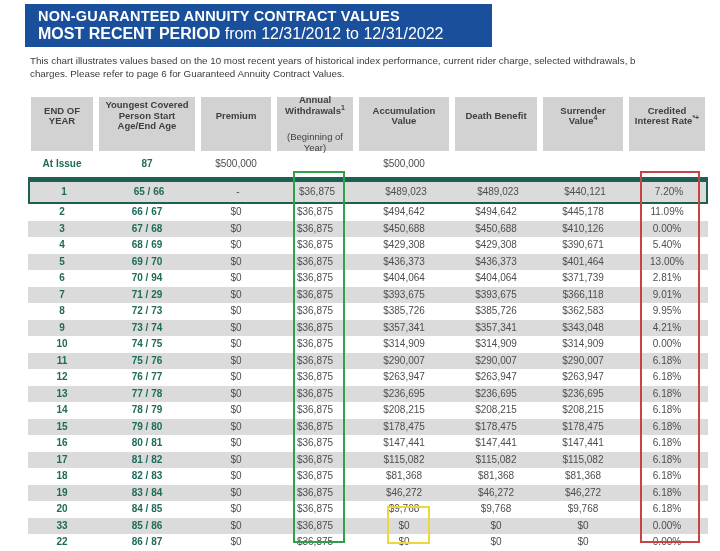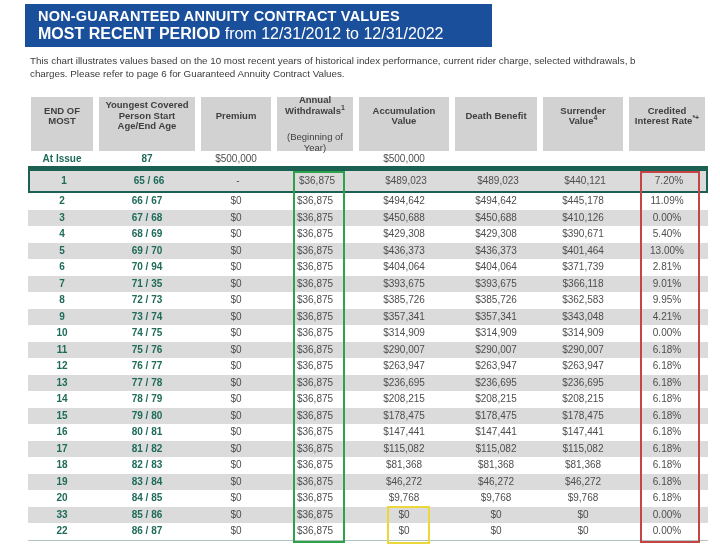--- a/index.html
+++ b/index.html
@@ -83,21 +83,21 @@
 
   .row { height: 16.5px; align-items: center; }
   .cell {
     text-align: center;
     font-size: 10px;
     color: #4E4E4E;
     line-height: 1;
     overflow: hidden;
   }
   .cell.year, .cell.ages { color: #1E6B59; font-weight: bold; }
-  .at-issue-wrap .row { height: 15px; background: #ffffff; }
+  .at-issue-wrap .row { height: 26px; background: #ffffff; }
   .rule { height: 3px; background: #1B6052; }
   .tbody .row:nth-child(odd) { background: #DBDBDB; }
   .tbody .row:nth-child(even) { background: #ffffff; }
   .tbody .row.hl-row {
     height: 24px;
     border: 2.5px solid #1B6052;
   }
   .bottom-rule { height: 1.5px; background: #AFC6BE; }
 
   
@@ -121,21 +121,21 @@
 
   <div class="desc">
     <div>This chart illustrates values based on the 10 most recent years of historical index performance, current rider charge, selected withdrawals, b</div>
     <div>charges. Please refer to page 6 for Guaranteed Annuity Contract Values.</div>
   </div>
 
   <div class="table-area">
     <div class="grid thead">
       <div class="th">
         <div class="th-inner">
-            <div class="th-main"><span>END OF MOST</span><sup></sup></div>
+            <div class="th-main"><span>END OF YEAR</span><sup></sup></div>
             <div class="th-sub"></div>
           </div>
       </div>
       <div class="th">
         <div class="th-inner">
             <div class="th-main"><span>Youngest Covered Person Start Age/End Age</span><sup></sup></div>
             <div class="th-sub"></div>
           </div>
       </div>
       <div class="th">
@@ -245,21 +245,21 @@
           <div class="cell ages">70 / 94</div>
           <div class="cell premium">$0</div>
           <div class="cell withdrawal">$36,875</div>
           <div class="cell accumulation">$404,064</div>
           <div class="cell death">$404,064</div>
           <div class="cell surrender">$371,739</div>
           <div class="cell rate">2.81%</div>
         </div>
         <div class="grid row">
           <div class="cell year">7</div>
-          <div class="cell ages">71 / 35</div>
+          <div class="cell ages">71 / 29</div>
           <div class="cell premium">$0</div>
           <div class="cell withdrawal">$36,875</div>
           <div class="cell accumulation">$393,675</div>
           <div class="cell death">$393,675</div>
           <div class="cell surrender">$366,118</div>
           <div class="cell rate">9.01%</div>
         </div>
         <div class="grid row">
           <div class="cell year">8</div>
           <div class="cell ages">72 / 73</div>

